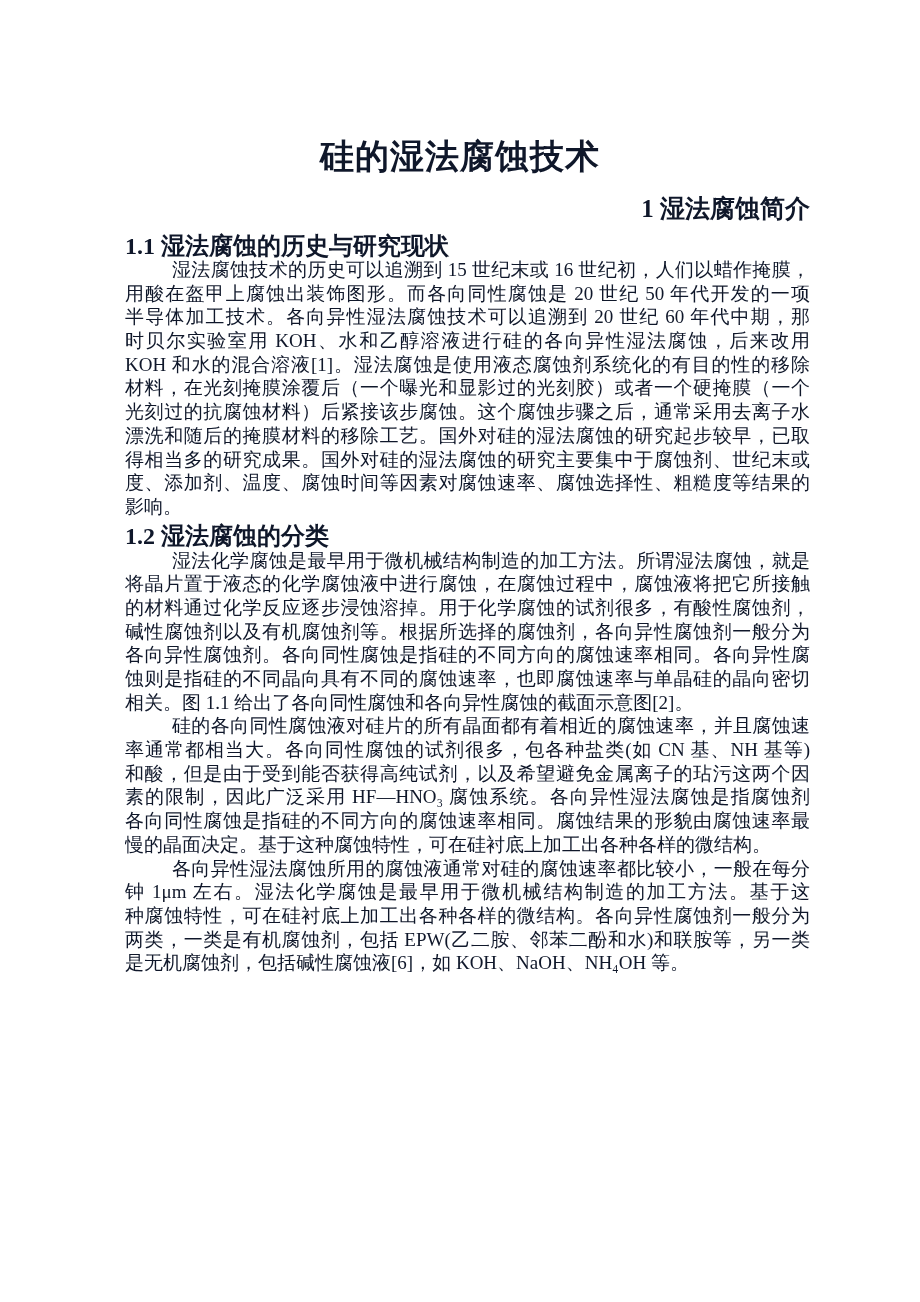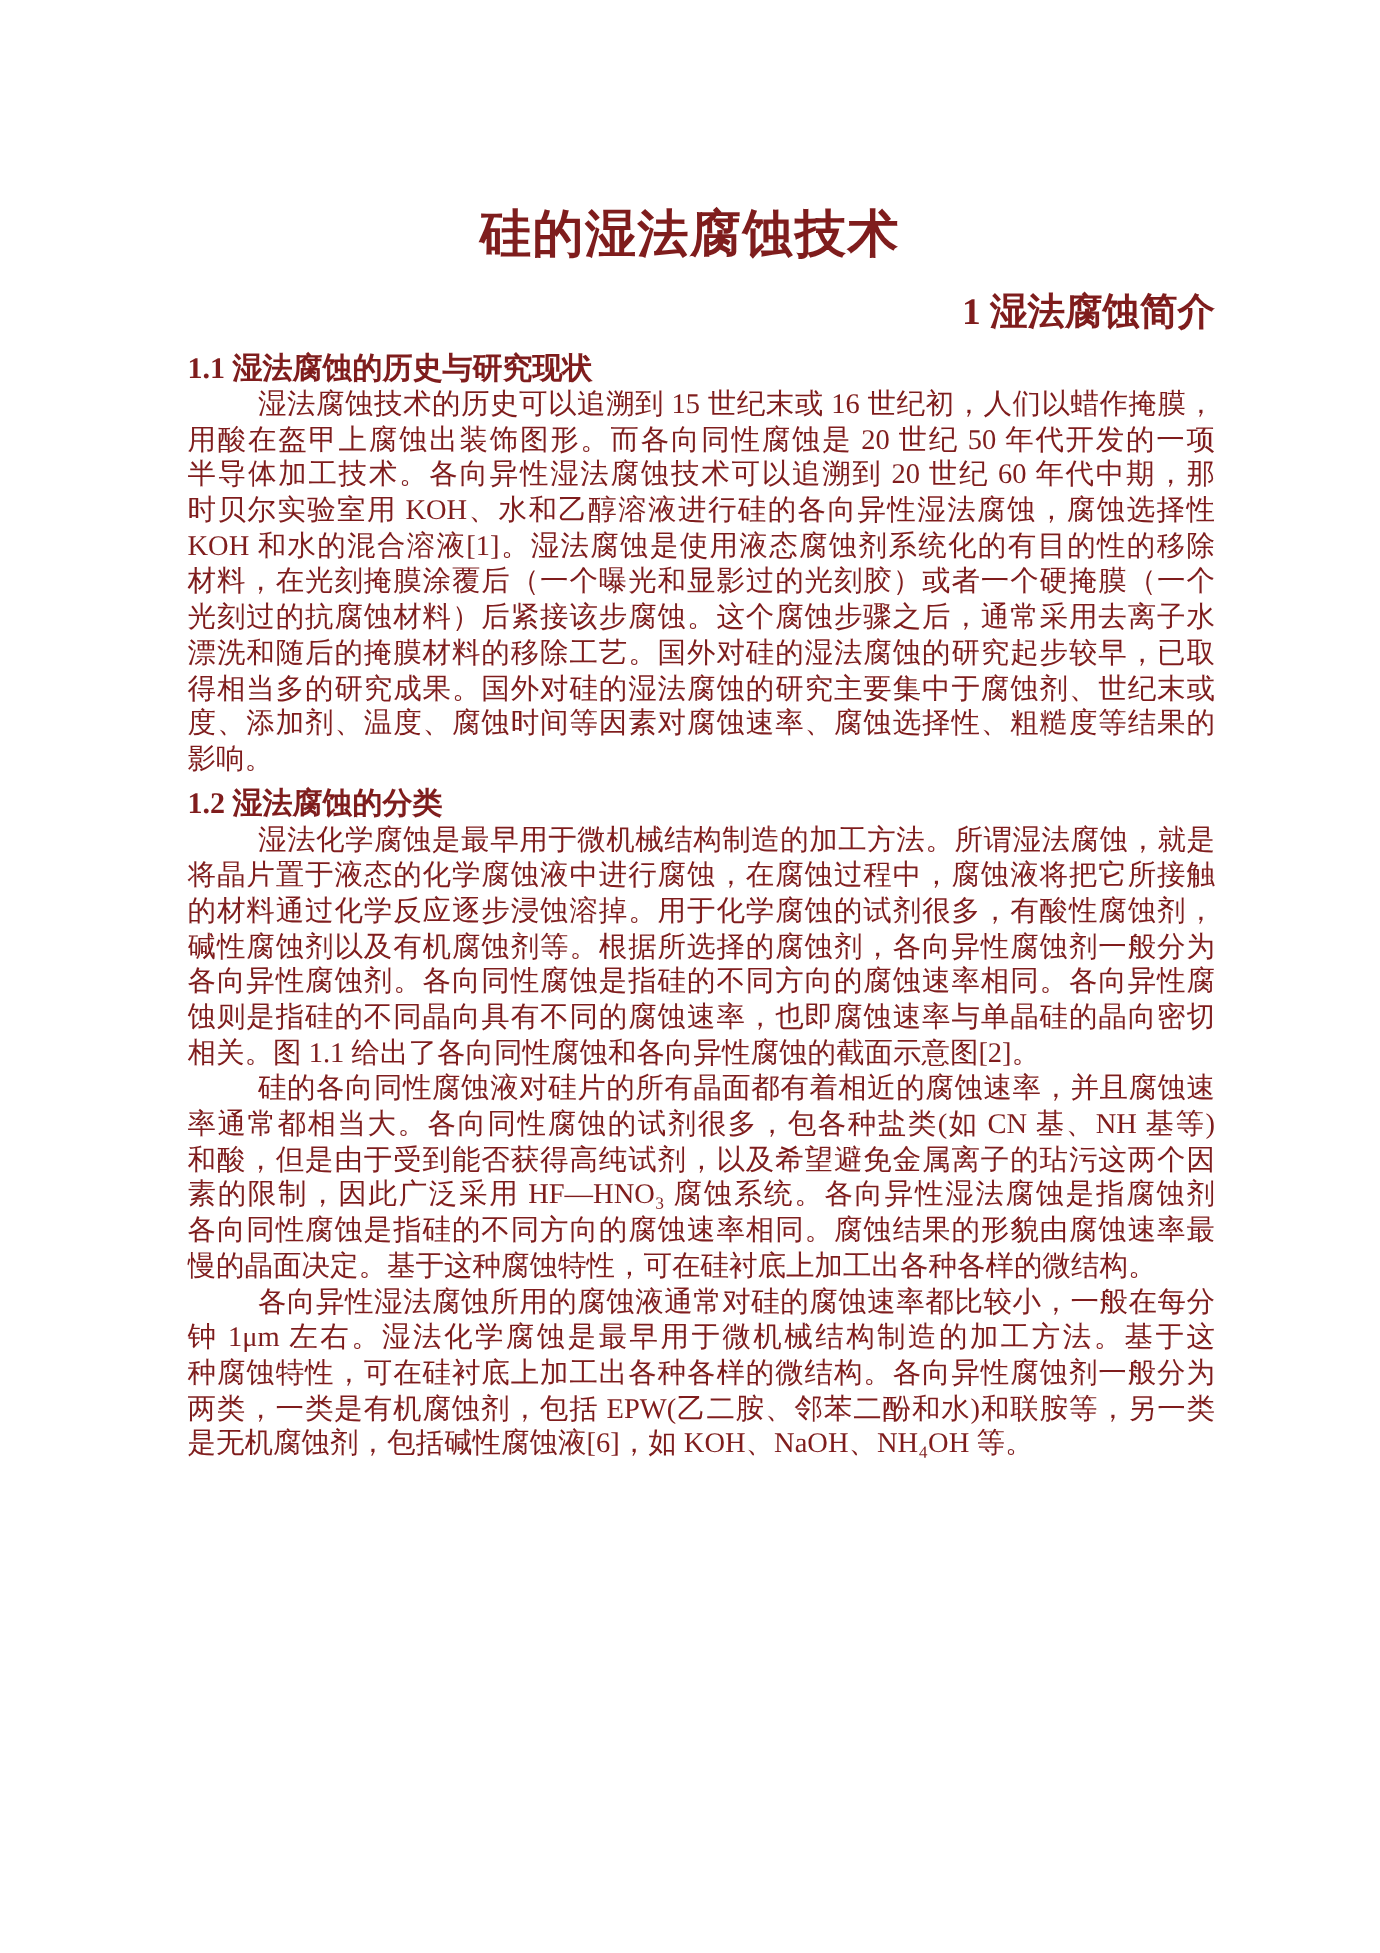--- a/index.html
+++ b/index.html
@@ -7,21 +7,21 @@
     padding: 0;
     background: #ffffff;
   }
   .page {
     position: relative;
     width: 920px;
     height: 1302px;
     box-sizing: border-box;
     padding-top: 136px;
     background: #ffffff;
-    color: #7f1d1d;
+    color: #0f172a;
     font-family: "Liberation Serif", "DejaVu Serif", serif;
     overflow: hidden;
   }
   .doc-title {
     width: 920px;
     text-align: center;
     font-size: 34px;
     font-weight: bold;
     line-height: 42px;
     letter-spacing: 1px;
@@ -33,21 +33,21 @@
   .h1 {
     margin-top: 16px;
     padding-left: 12px;
     font-size: 25px;
     font-weight: bold;
     line-height: 30px;
     text-align: right;
   }
   .h2 {
     margin-top: 10px;
-    font-size: 20px;
+    font-size: 24px;
     font-weight: bold;
     line-height: 24px;
   }
   .h2.mid {
     margin-top: 5px;
     height: 25px;
     line-height: 25px;
   }
   .para {
     margin: 0;
@@ -80,21 +80,21 @@
   <div class="content">
 
     <div class="h1">1 湿法腐蚀简介</div>
 
     <div class="h2">1.1 湿法腐蚀的历史与研究现状</div>
 
     <div class="para">
       <div class="line indent">湿法腐蚀技术的历史可以追溯到 15 世纪末或 16 世纪初，人们以蜡作掩膜，</div>
       <div class="line">用酸在盔甲上腐蚀出装饰图形。而各向同性腐蚀是 20 世纪 50 年代开发的一项</div>
       <div class="line">半导体加工技术。各向异性湿法腐蚀技术可以追溯到 20 世纪 60 年代中期，那</div>
-      <div class="line">时贝尔实验室用 KOH、水和乙醇溶液进行硅的各向异性湿法腐蚀，腐蚀选择性</div>
+      <div class="line">时贝尔实验室用 KOH、水和乙醇溶液进行硅的各向异性湿法腐蚀，后来改用</div>
       <div class="line">KOH 和水的混合溶液[1]。湿法腐蚀是使用液态腐蚀剂系统化的有目的性的移除</div>
       <div class="line">材料，在光刻掩膜涂覆后（一个曝光和显影过的光刻胶）或者一个硬掩膜（一个</div>
       <div class="line">光刻过的抗腐蚀材料）后紧接该步腐蚀。这个腐蚀步骤之后，通常采用去离子水</div>
       <div class="line">漂洗和随后的掩膜材料的移除工艺。国外对硅的湿法腐蚀的研究起步较早，已取</div>
       <div class="line">得相当多的研究成果。国外对硅的湿法腐蚀的研究主要集中于腐蚀剂、世纪末或</div>
       <div class="line">度、添加剂、温度、腐蚀时间等因素对腐蚀速率、腐蚀选择性、粗糙度等结果的</div>
       <div class="line end">影响。</div>
     </div>
 
     <div class="h2 mid">1.2 湿法腐蚀的分类</div>

